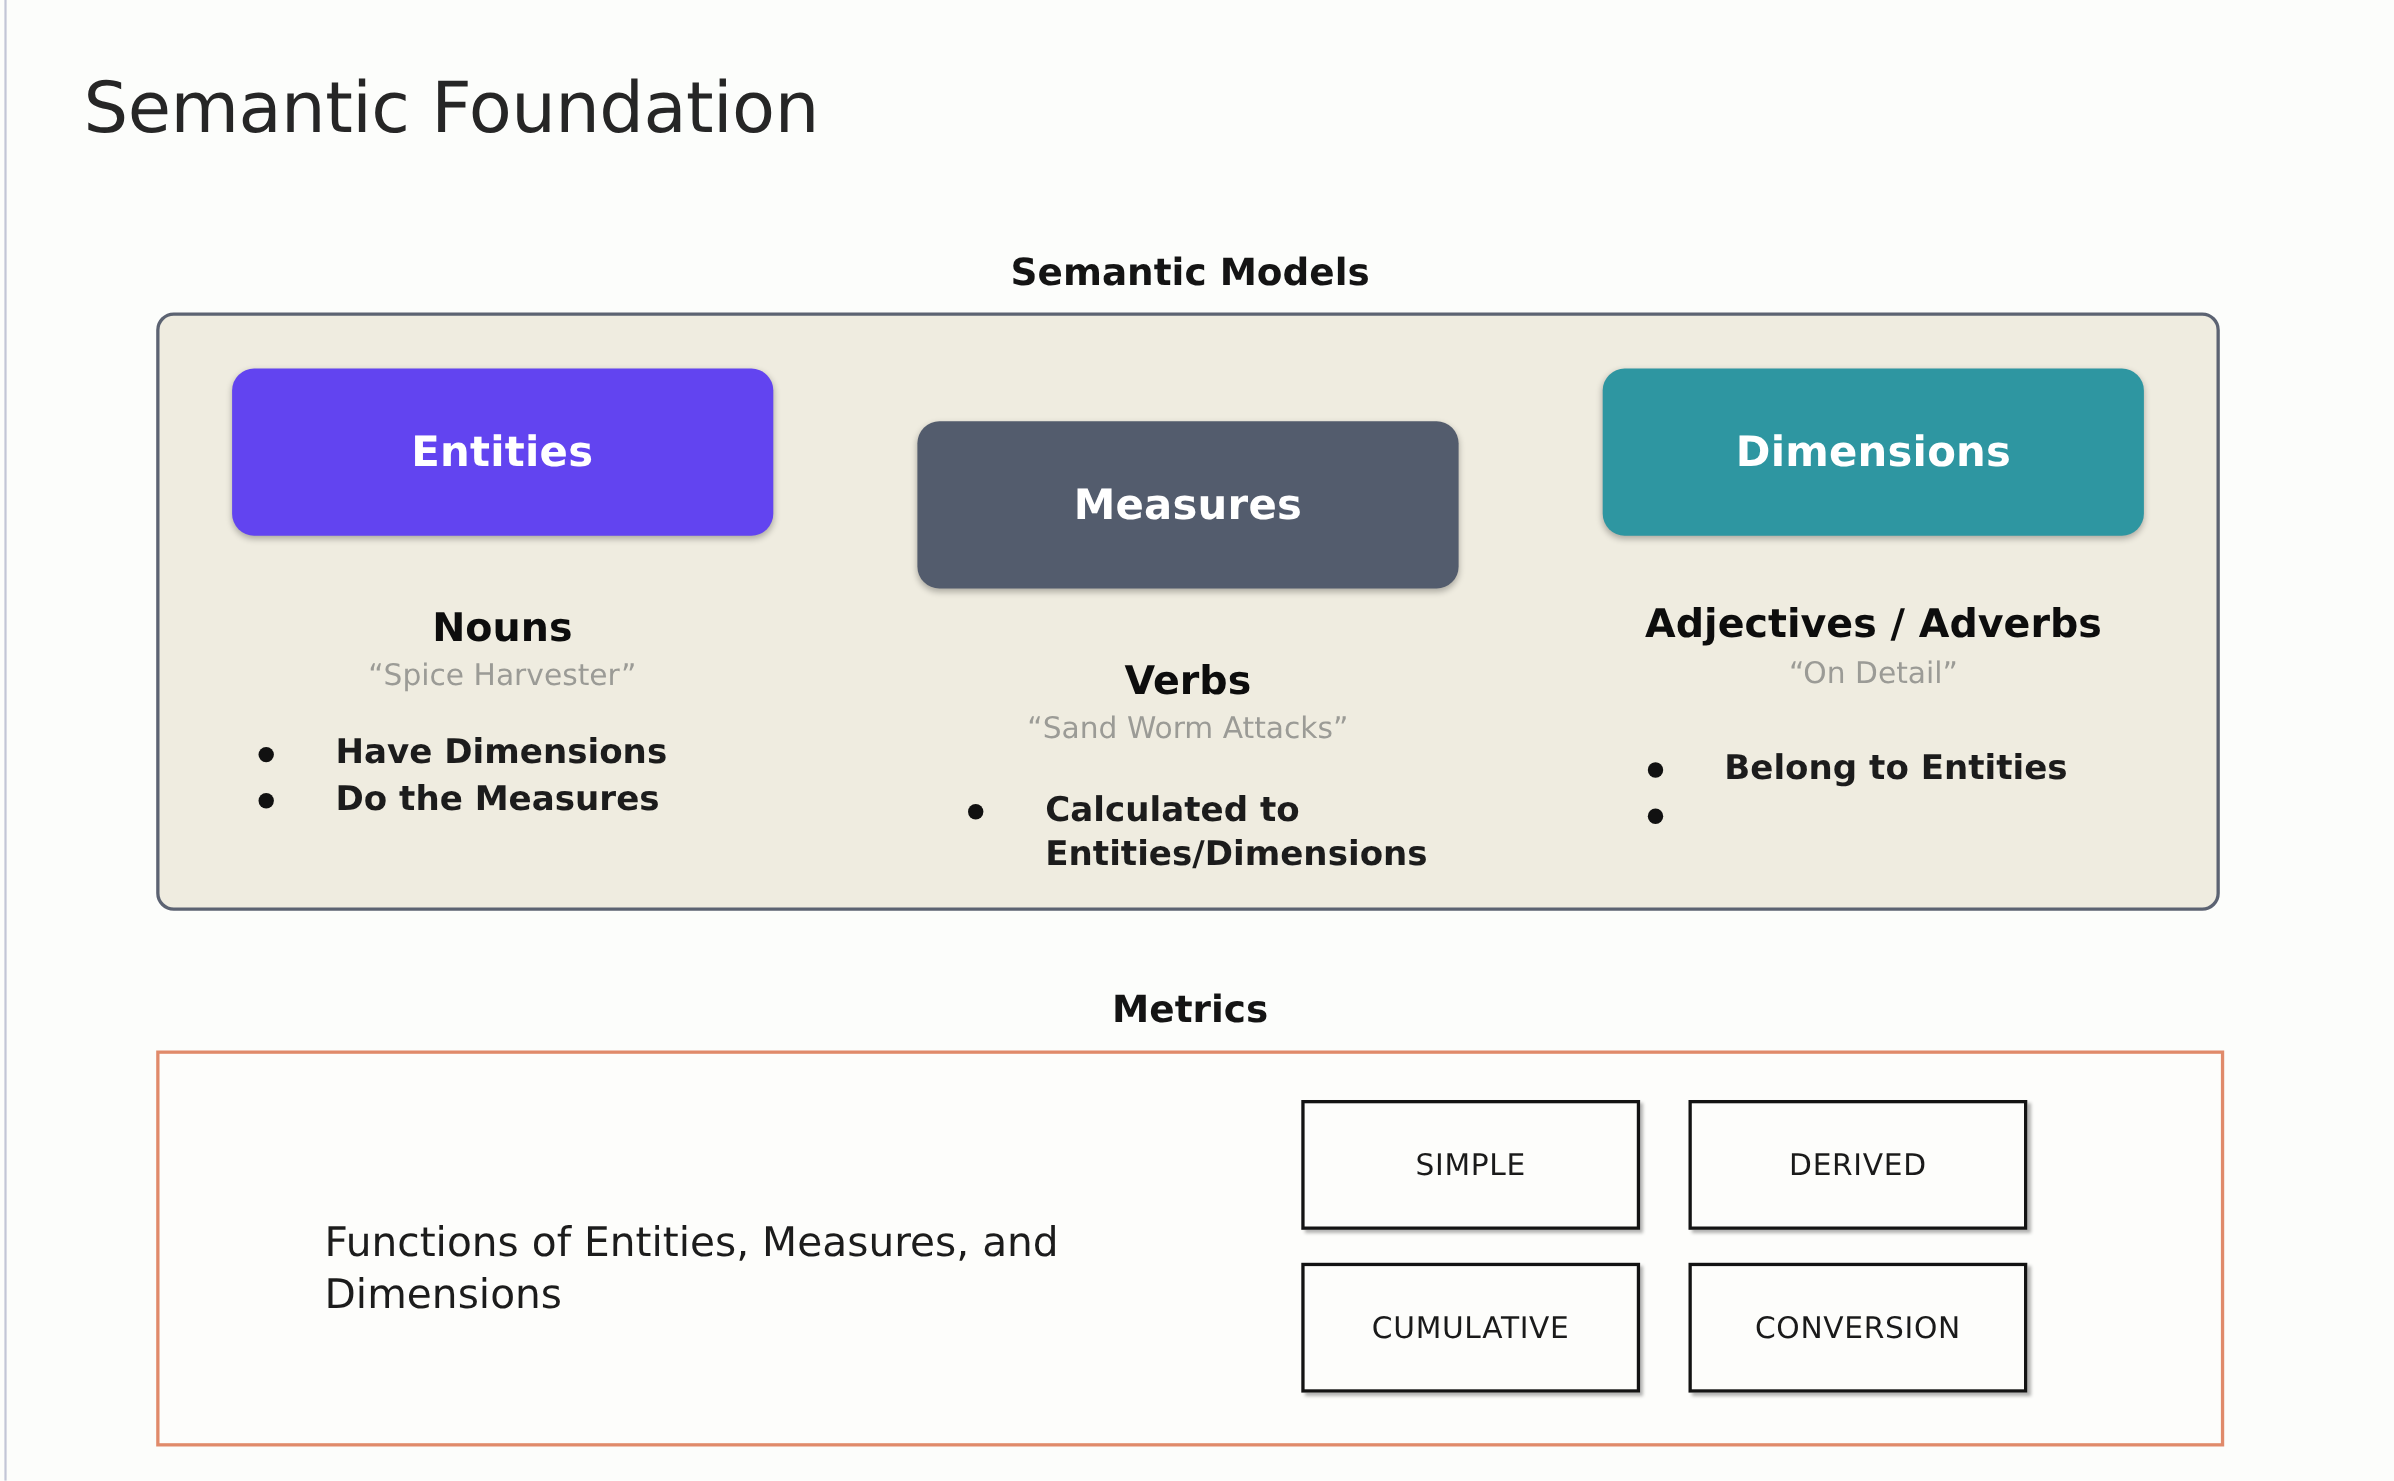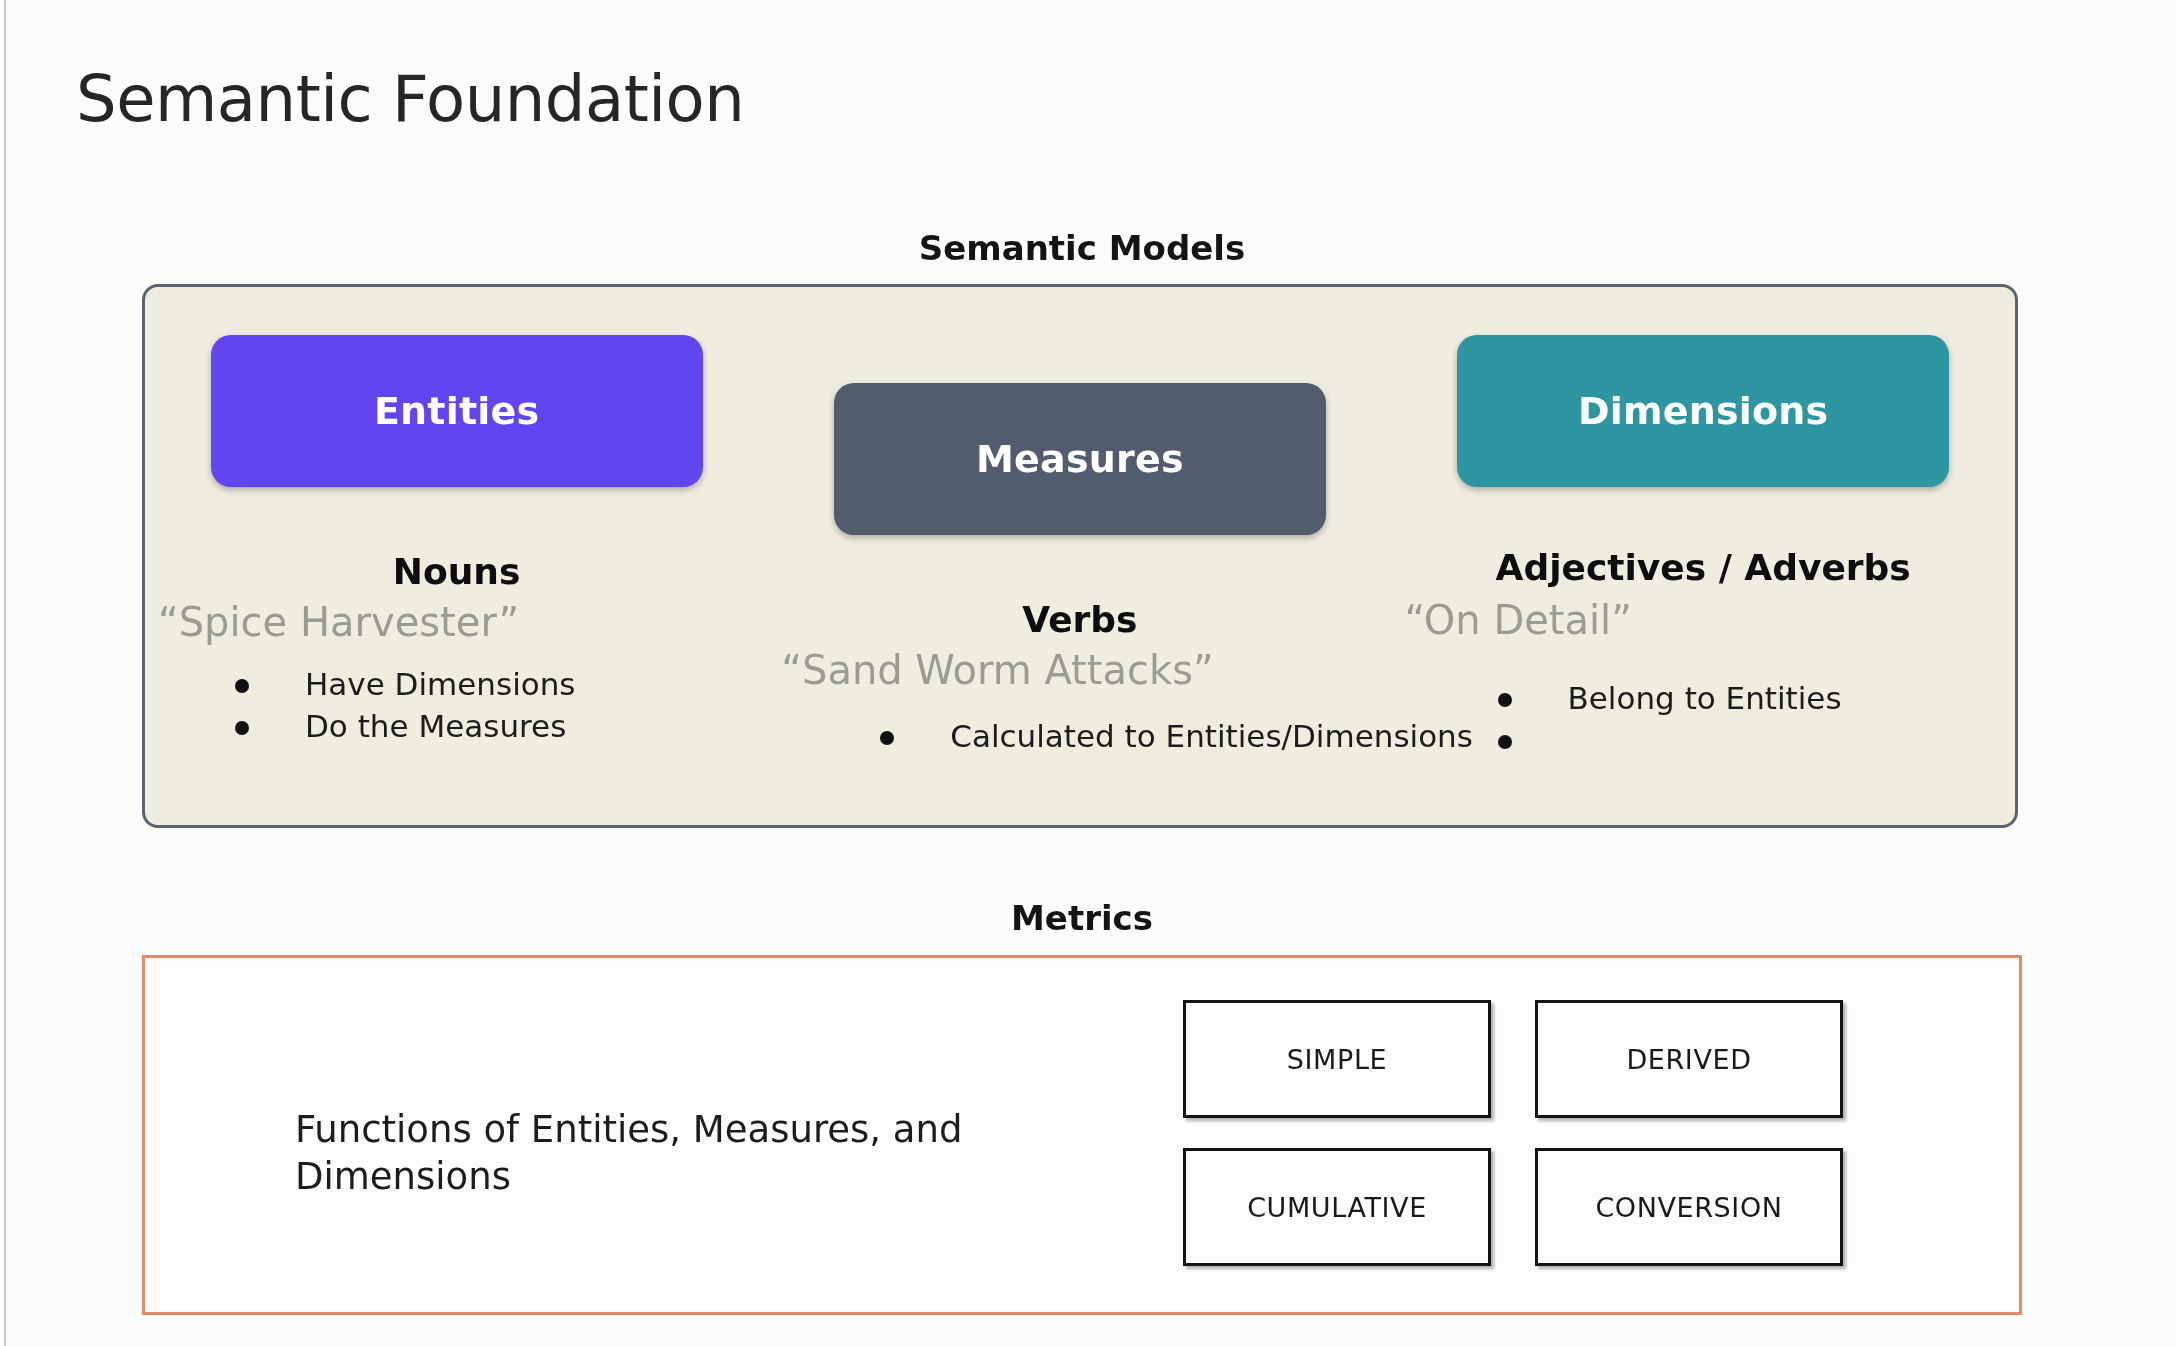--- a/index.html
+++ b/index.html
@@ -92,23 +92,24 @@
     left: 0;
     width: 100%;
     text-align: center;
     font-size: 36px;
     font-weight: bold;
     color: #0d0d0d;
   }
   .example {
     position: absolute;
     top: 312px;
-    left: 13px;
+    left: 0;
     width: 100%;
-    font-size: 40px;
+    text-align: center;
+    font-size: 27px;
     color: #9b9b96;
   }
   .bullets {
     position: absolute;
     top: 378px;
     left: 0;
     width: 100%;
     padding: 0;
     margin: 0;
     list-style: none;
@@ -123,21 +124,21 @@
   }
   .bullet-dot {
     width: 14px;
     height: 14px;
     border-radius: 50%;
     background: #111;
     flex: 0 0 auto;
     margin-top: 14px;
     margin-right: 56px;
   }
-  .bullet-text { flex: 1 1 auto; }
+  .bullet-text { flex: 1 1 auto; font-weight: bold; }
 
   
   .col.c0 .bullets { padding-left: 90px; padding-right: 36px; }
   .col.c1 .bullets { padding-left: 112px; padding-right: 24px; top: 382px; }
   .col.c2 .bullets { padding-left: 106px; padding-right: 24px; top: 392px; }
   .col.c2 .part-of-speech { top: 260px; }
   .col.c2 .example { top: 310px; }
 
   
   #metrics-heading {

